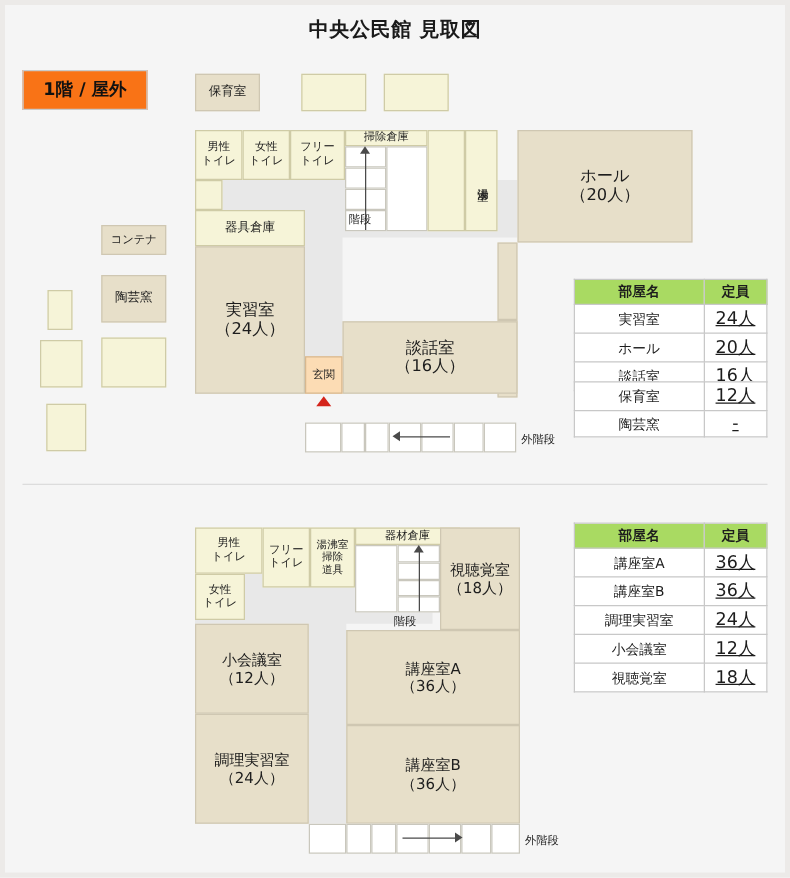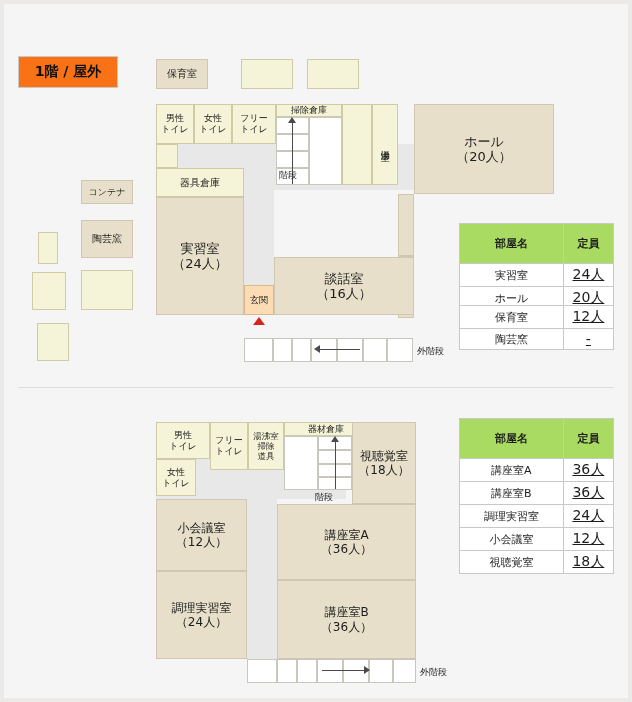--- a/index.html
+++ b/index.html
@@ -113,37 +113,38 @@
     position: absolute;
     border-collapse: collapse;
     background: #ffffff;
     font-size: 11px;
     color: #1d1d1d;
   }
   table.cap th {
     background: #a9da62;
     border: 1px solid #c8c8c8;
     font-weight: bold;
-    padding: 12px 0;
+    padding: 2px 0;
     text-align: center;
     font-size: 11px;
   }
   table.cap td {
     border: 1px solid #c8c8c8;
     padding: 2px 0;
     text-align: center;
     background: #ffffff;
   }
   table.cap td.num { font-size: 14px; text-decoration: underline; }
 </style>
 </head>
 <body>
 
 <div id="page">
 
+  <div class="title">中央公民館 見取図</div>
 
   <div class="floor-tag" style="left:14px; top:52px; width:100px; height:32px; font-size:14px;">1階 / 屋外</div>
 
   <div class="room r-beige fs10" style="left:152px; top:55px; width:52px; height:30px;">
     <span class="ln">保育室</span>
   </div>
   <div class="room r-pale" style="left:237px; top:55px; width:52px; height:30px;"></div>
   <div class="room r-pale" style="left:303px; top:55px; width:52px; height:30px;"></div>
 
   <div class="room r-beige fs9" style="left:77px; top:176px; width:52px; height:24px;">

